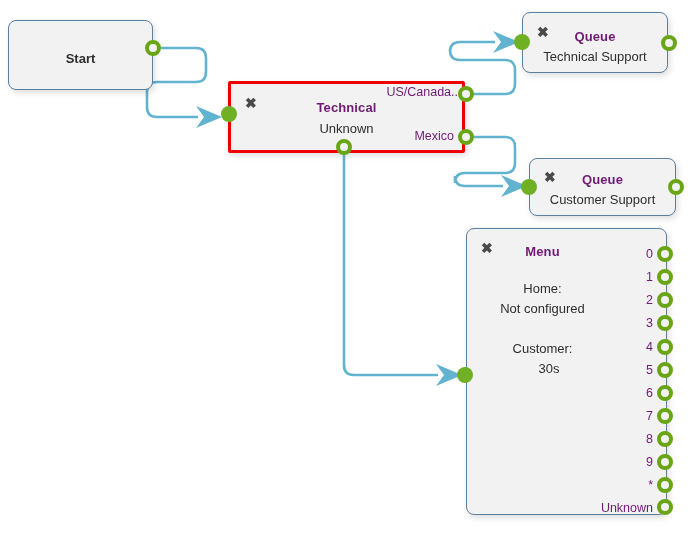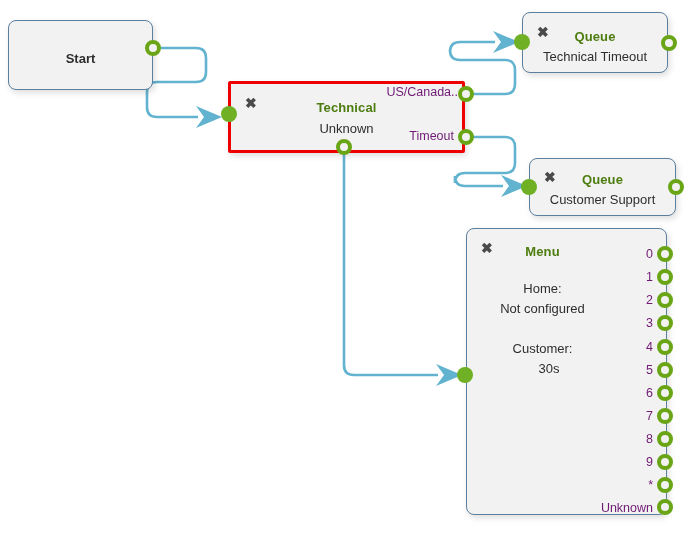--- a/index.html
+++ b/index.html
@@ -41,21 +41,21 @@
     border-radius: 2px;
     box-shadow: 2px 3px 6px rgba(0,0,0,0.13);
   }
   .node-title {
     position: absolute;
     left: 0;
     right: 0;
     text-align: center;
     font-weight: bold;
     font-size: 13px;
-    color: #4d7c0f;
+    color: #701a75;
     letter-spacing: 0.1px;
   }
   .node-sub {
     position: absolute;
     left: 0;
     right: 0;
     text-align: center;
     font-size: 13px;
     color: #2e2e2e;
   }
@@ -143,29 +143,29 @@
     <div class="close-icon" style="left:14px; top:12px;">✖</div>
     <div class="node-title" style="top:16px;">Technical</div>
     <div class="node-sub" style="top:37px;">Unknown</div>
   </div>
 
   <div class="port in" style="left:221px; top:106px;"></div>
 
   <div class="port-label right" style="left:336px; top:85px; width:122px;">US/Canada..</div>
   <div class="port out" style="left:458px; top:86px;"></div>
 
-  <div class="port-label right" style="left:336px; top:129px; width:118px;">Timeout</div>
+  <div class="port-label right" style="left:336px; top:129px; width:118px;">Mexico</div>
   <div class="port out" style="left:458px; top:129px;"></div>
 
   <div class="port out" style="left:336px; top:139px;"></div>
 
   <div class="node" id="node-queue-technical" style="left:522px; top:12px; width:146px; height:61px;">
     <div class="close-icon" style="left:14px; top:12px;">✖</div>
     <div class="node-title" style="top:16px;">Queue</div>
-    <div class="node-sub" style="top:36px;">Technical Timeout</div>
+    <div class="node-sub" style="top:36px;">Technical Support</div>
   </div>
   <div class="port in" style="left:514px; top:34px;"></div>
   <div class="port out" style="left:661px; top:35px;"></div>
 
   <div class="node" id="node-queue-customer" style="left:529px; top:158px; width:147px; height:58px;">
     <div class="close-icon" style="left:14px; top:11px;">✖</div>
     <div class="node-title" style="top:13px;">Queue</div>
     <div class="node-sub" style="top:33px;">Customer Support</div>
   </div>
   <div class="port in" style="left:521px; top:179px;"></div>

